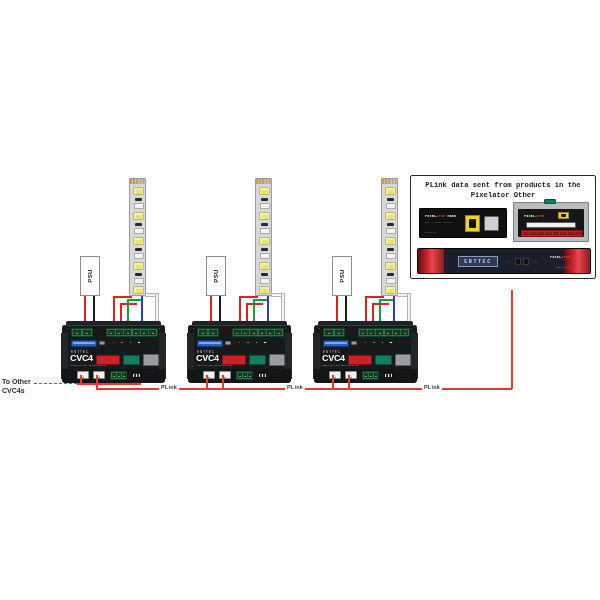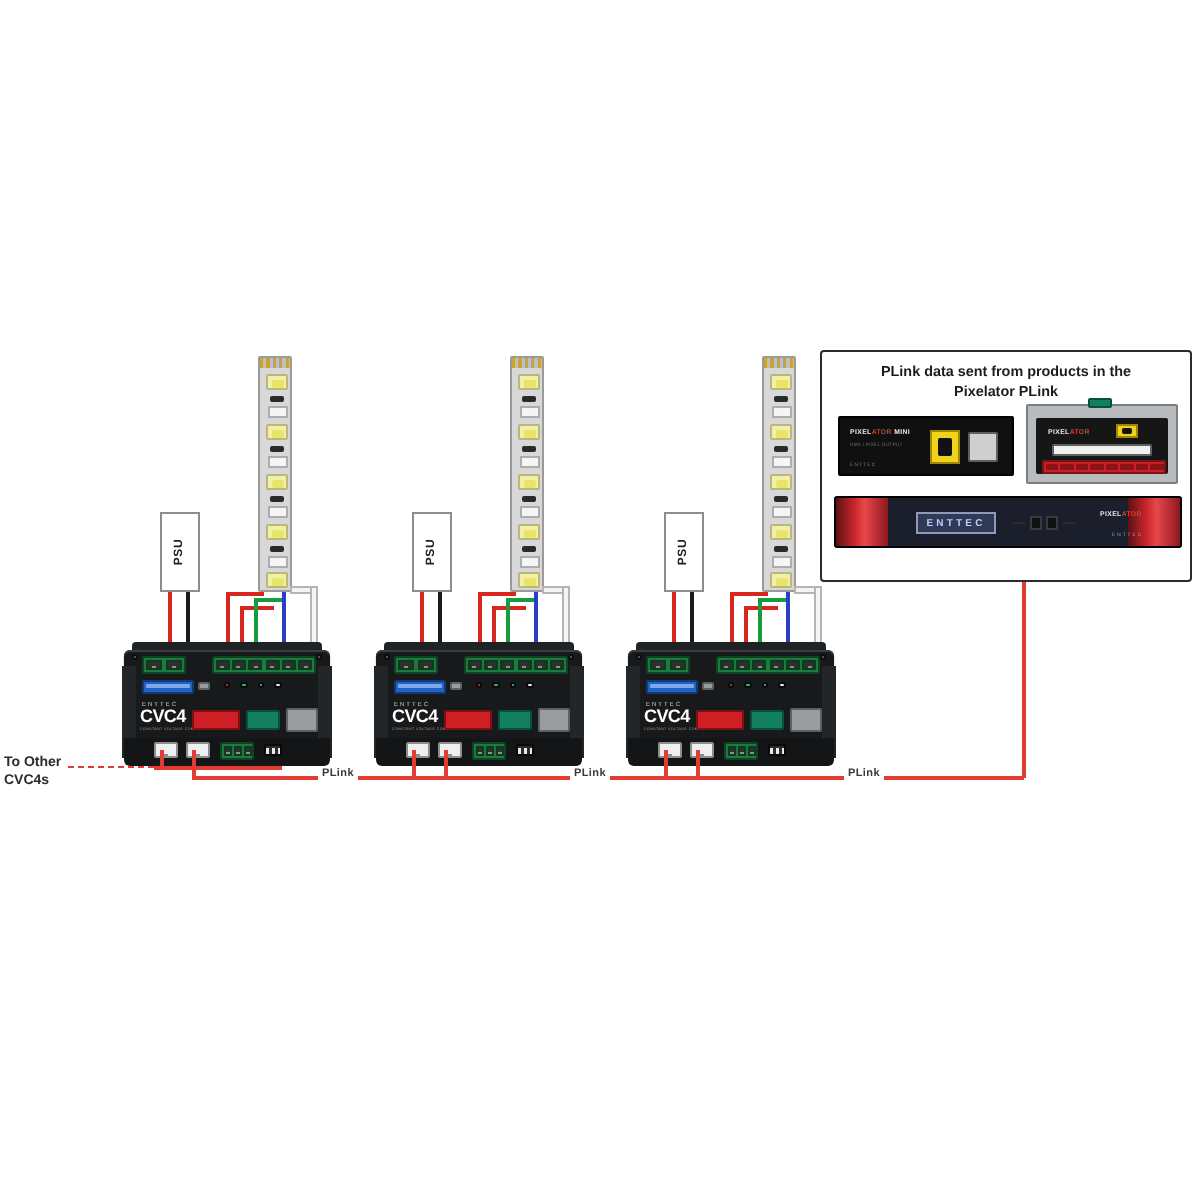--- a/index.html
+++ b/index.html
@@ -417,24 +417,24 @@
   <div class="plink plinkv" style="left:332px;top:375px;height:14px;"></div>
   <div class="plink plinkv" style="left:348px;top:375px;height:14px;"></div>
 
   <div class="plink plinkh" style="left:348px;top:388px;width:164px;"></div>
   <div class="plink plinkv" style="left:511px;top:290px;height:99px;"></div>
 
   <div class="plabel" style="left:159px;top:384px;">PLink</div>
   <div class="plabel" style="left:285px;top:384px;">PLink</div>
   <div class="plabel" style="left:422px;top:384px;">PLink</div>
 
-  <div class="callout" style="left:410px;top:175px;width:186px;height:116px;">
+  <div class="callout" style="left:410px;top:175px;width:186px;height:104px;font-family:Liberation Mono, monospace;">
     <div class="callout-title">
       <div>PLink data sent from products in the</div>
-      <div>Pixelator PLink</div>
+      <div>Pixelator Other</div>
     </div>
 
     <div class="px-mini" style="left:8px;top:32px;width:88px;height:30px;">
       <div class="pxlogo" style="left:5px;top:5px;">
         <span class="a">PIXEL</span><span class="b">ATOR</span> <span class="a">MINI</span>
       </div>
       <div class="tinytxt" style="left:5px;top:12px;color:#6f6f6f;">DMX / PIXEL OUTPUT</div>
       <div class="tinytxt" style="left:5px;top:22px;color:#7a7a7a;letter-spacing:.6px;">ENTTEC</div>
       <div class="yport" style="left:45px;top:6px;width:15px;height:17px;"></div>
       <div class="greyblk" style="left:64px;top:7px;width:15px;height:15px;background:#cfcfcf;"></div>

